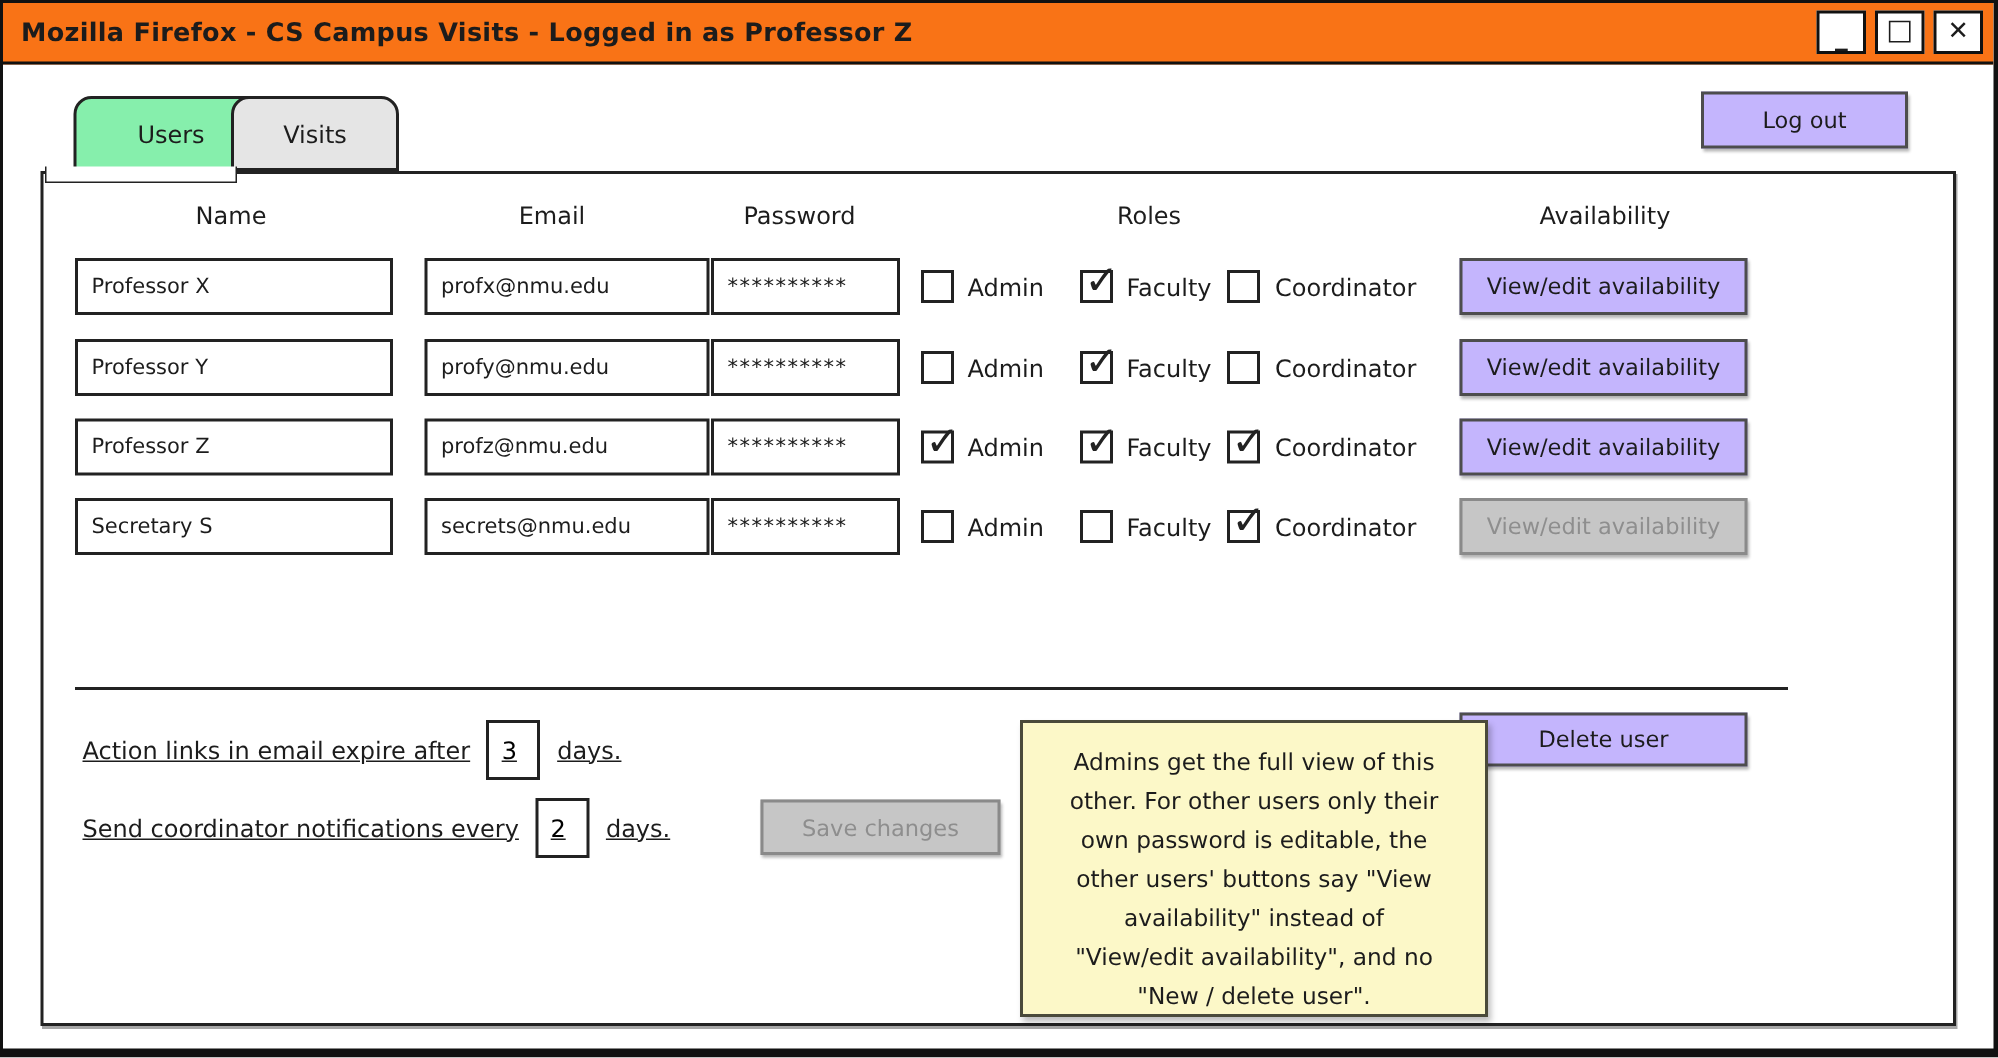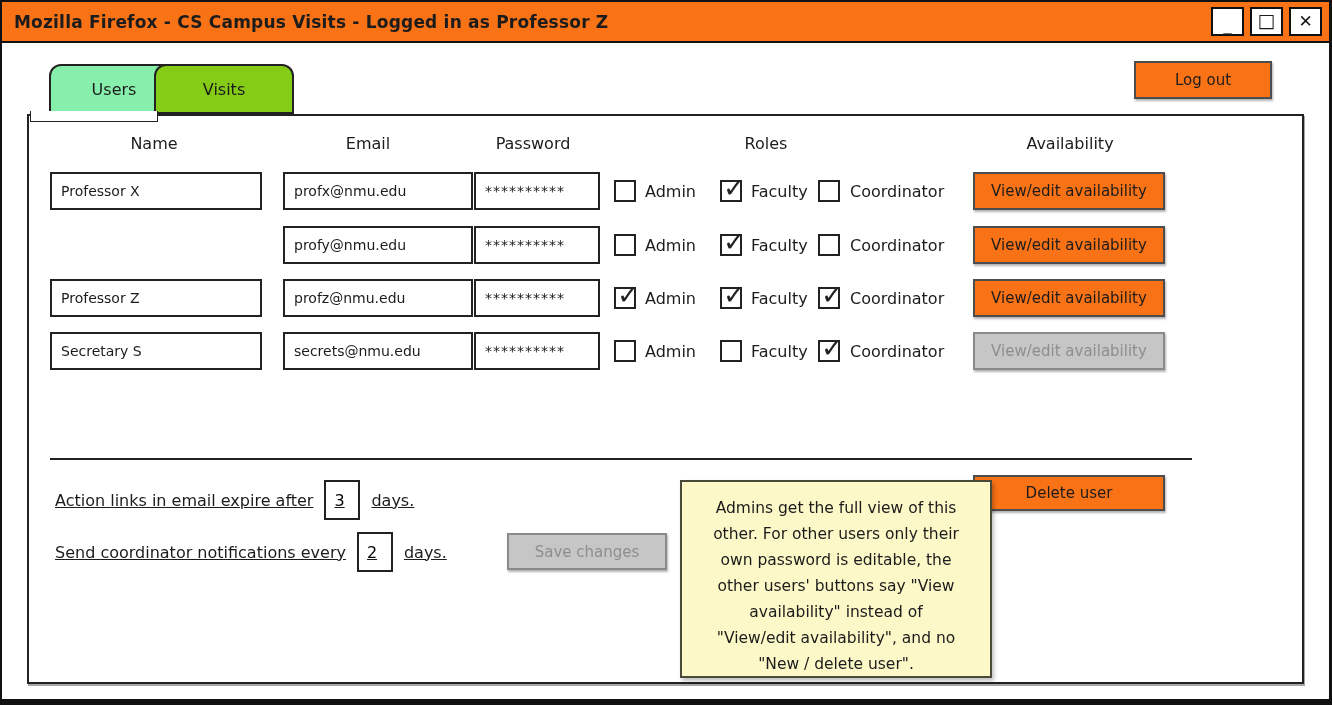--- a/index.html
+++ b/index.html
@@ -28,21 +28,21 @@
   .win-btn.min span { position: relative; top: 4px; }
   .win-btn.max span { font-size: 19px; position: relative; top: -1px; }
 
   
   .tab {
     position: absolute; height: 50px; top: 62px;
     border: 2px solid #222; border-radius: 12px 12px 0 0;
     display: flex; align-items: center; justify-content: center; font-size: 16px;
   }
   .tab-users { left: 27px; width: 130px; background: #86efac; z-index: 3; margin-left: 20px; }
-  .tab-visits { left: 152px; width: 140px; background: #84cc16; z-index: 4; }
+  .tab-visits { left: 152px; width: 112px; background: #e5e5e5; z-index: 4; }
   .tab-strip {
     position: absolute; left: 28px; top: 109px; width: 128px; height: 11px;
     background: #fff; border: 1px solid #222; border-top: none; z-index: 5;
   }
 
   
   .panel {
     position: absolute; left: 25px; top: 112px; width: 1277px; height: 570px;
     border: 2px solid #222; background: #fff; z-index: 1;
     box-shadow: 1px 2px 0 rgba(0,0,0,0.35);
@@ -70,21 +70,21 @@
   .cb-faculty { left: 718px; }
   .cb-coordinator { left: 816px; gap: 10px; }
   .box { width: 22px; height: 22px; border: 2px solid #222; background: #fff; position: relative; cursor: pointer; }
   .box.checked::after {
     content: "\2713"; position: absolute; left: 1px; top: -10px;
     font-size: 27px; font-weight: bold; color: #222;
   }
 
   
   .btn {
-    background: #f97316; border: 2px solid #4d4d4d; color: #1c1c1c;
+    background: #c4b5fd; border: 2px solid #4d4d4d; color: #1c1c1c;
     display: flex; align-items: center; justify-content: center;
     font-size: 15px; font-family: inherit; cursor: pointer;
     box-shadow: 1px 2px 2px rgba(0,0,0,0.3);
   }
   .btn.disabled { background: #c6c6c6; color: #8e8e8e; border-color: #8a8a8a; cursor: default; }
   .avail-btn { position: absolute; left: 971px; width: 192px; height: 38px; }
   .logout-btn { position: absolute; left: 1132px; top: 59px; width: 138px; height: 38px; z-index: 2; }
   .new-user-btn { position: absolute; left: 971px; top: 383px; width: 192px; height: 38px; z-index: 2; }
   .delete-user-btn { position: absolute; left: 971px; top: 473px; width: 192px; height: 36px; z-index: 2; text-align: center; }
   .save-btn { position: absolute; left: 505px; top: 531px; width: 160px; height: 37px; z-index: 2; }
@@ -159,20 +159,21 @@
       <span>Faculty</span>
     </label>
     <label class="cbg cb-coordinator">
       <span class="box"></span>
       <span>Coordinator</span>
     </label>
     <button class="btn avail-btn">View/edit availability</button>
   </div>
 
   <div class="user-row" style="top:224px">
+    <input class="field f-name" value="Professor Y" style="">
     <input class="field f-email" value="profy@nmu.edu" style="">
     <input class="field f-password" value="**********" style="">
     <label class="cbg cb-admin">
       <span class="box"></span>
       <span>Admin</span>
     </label>
     <label class="cbg cb-faculty">
       <span class="box checked"></span>
       <span>Faculty</span>
     </label>

